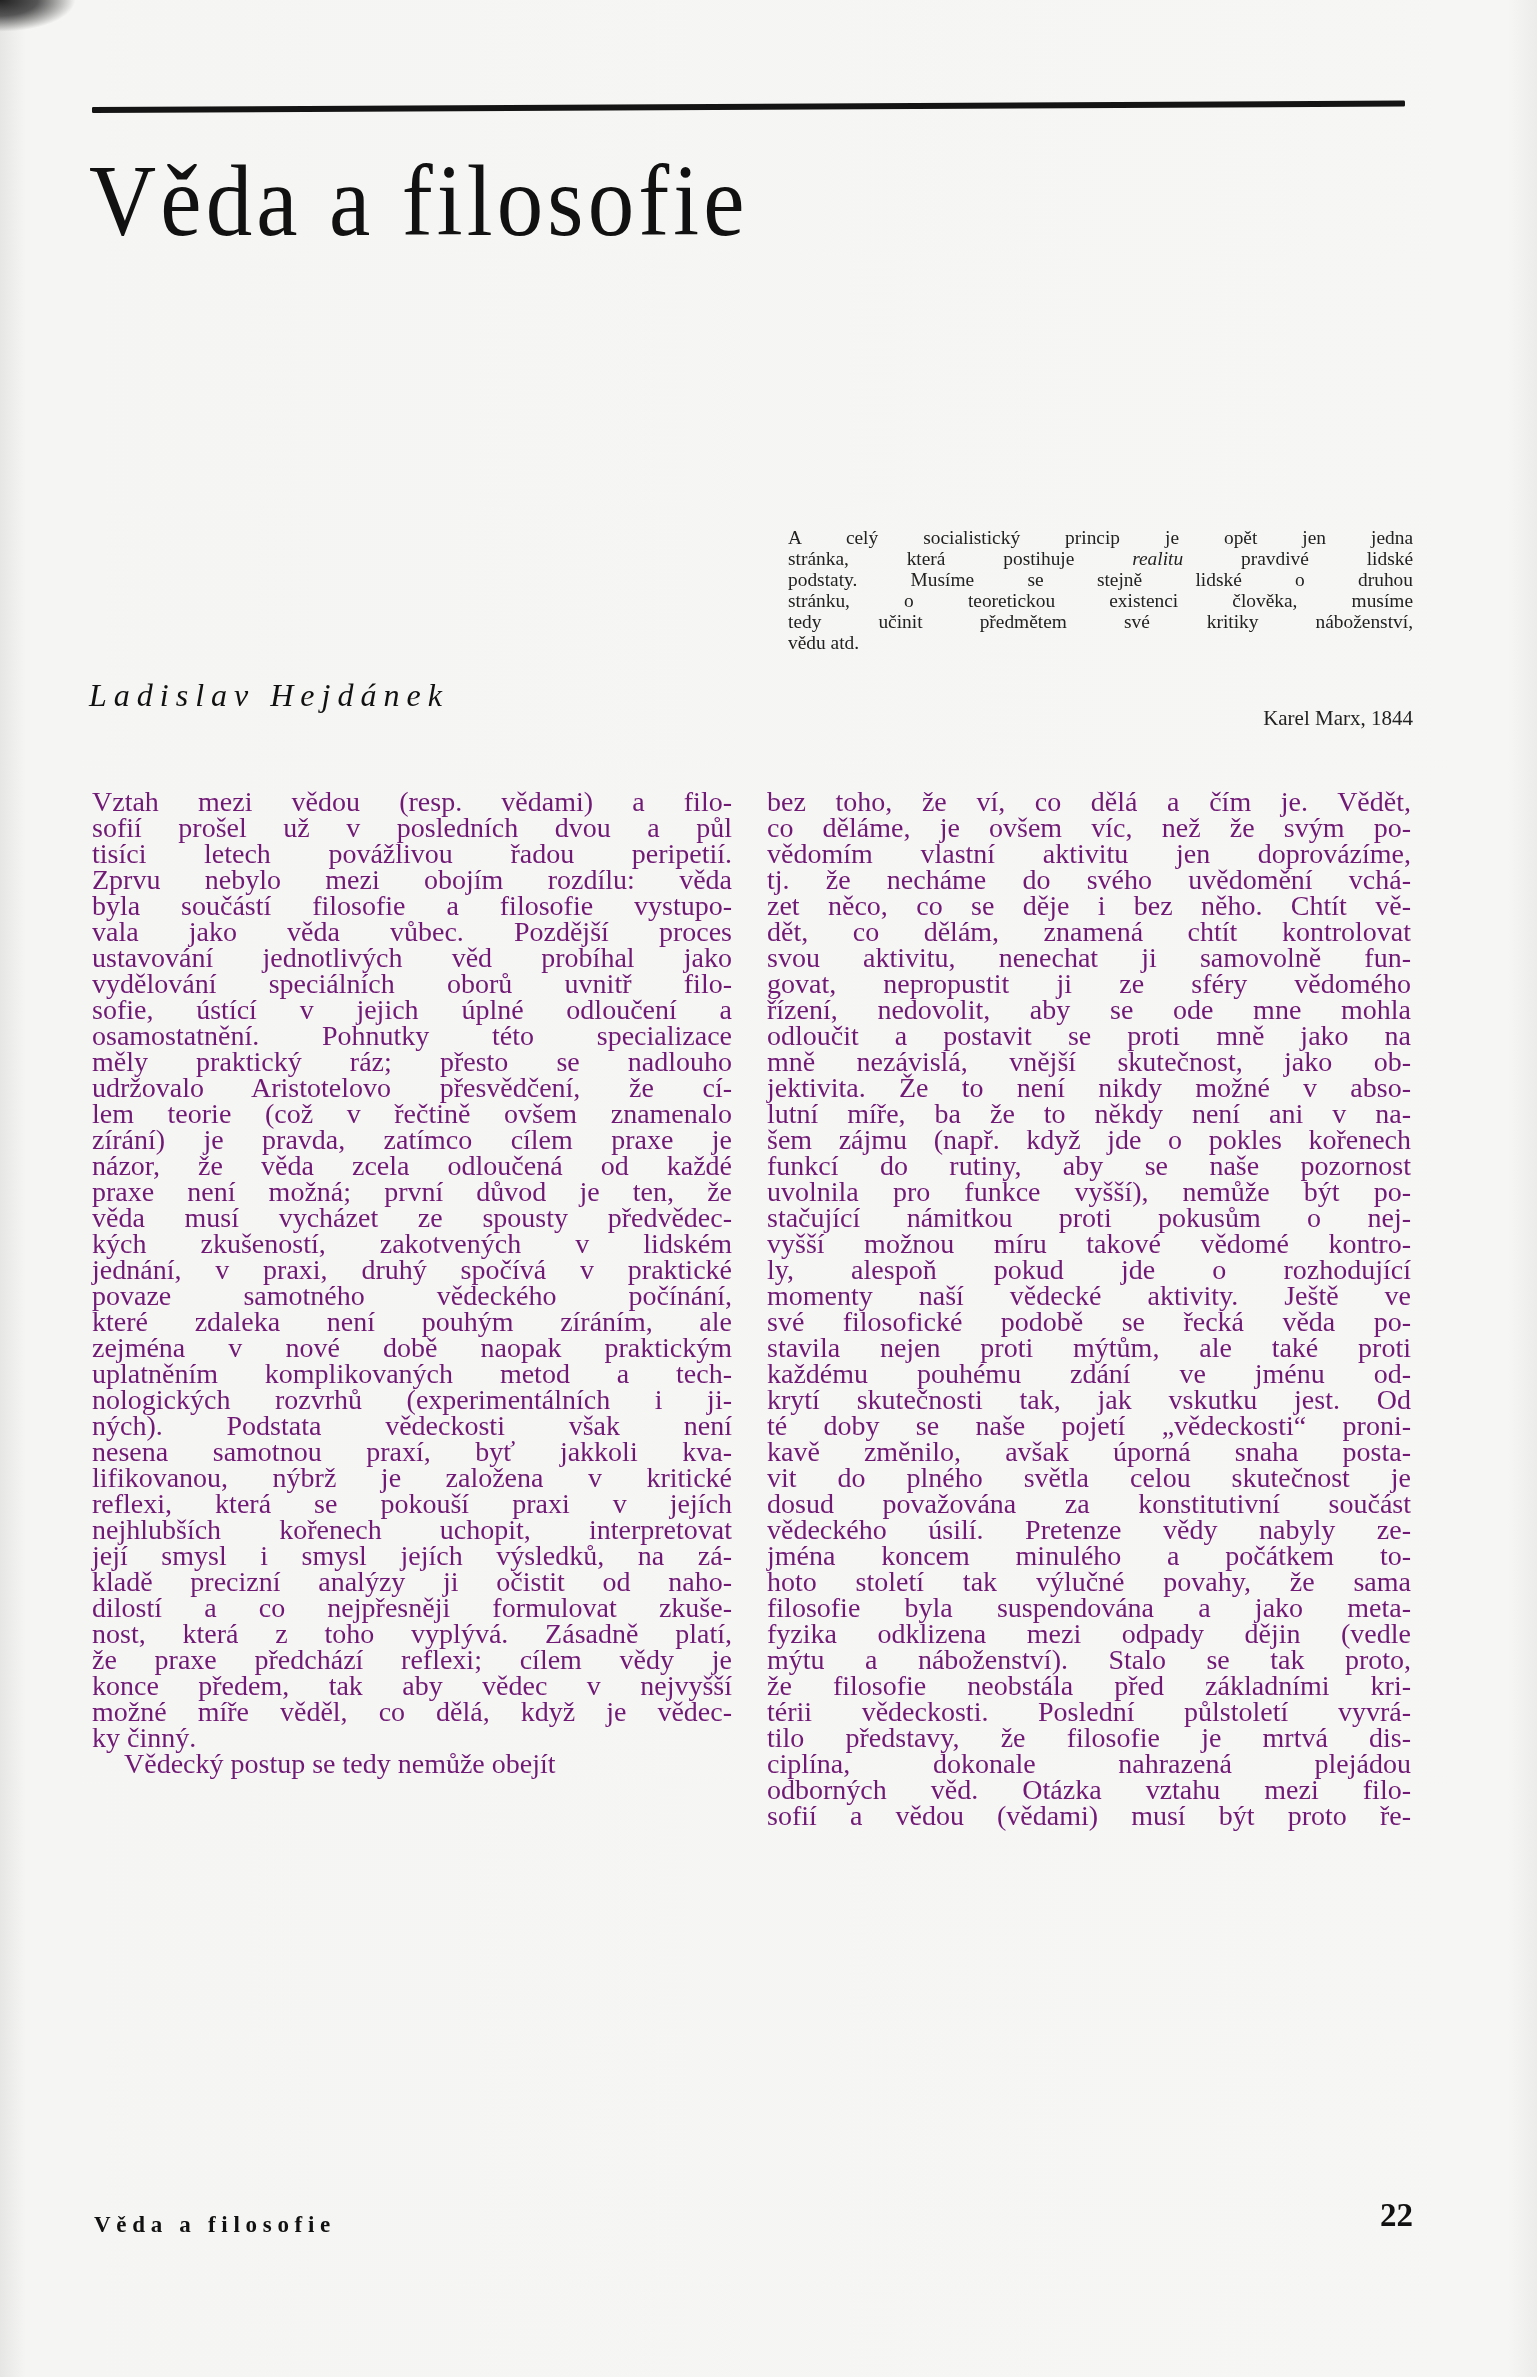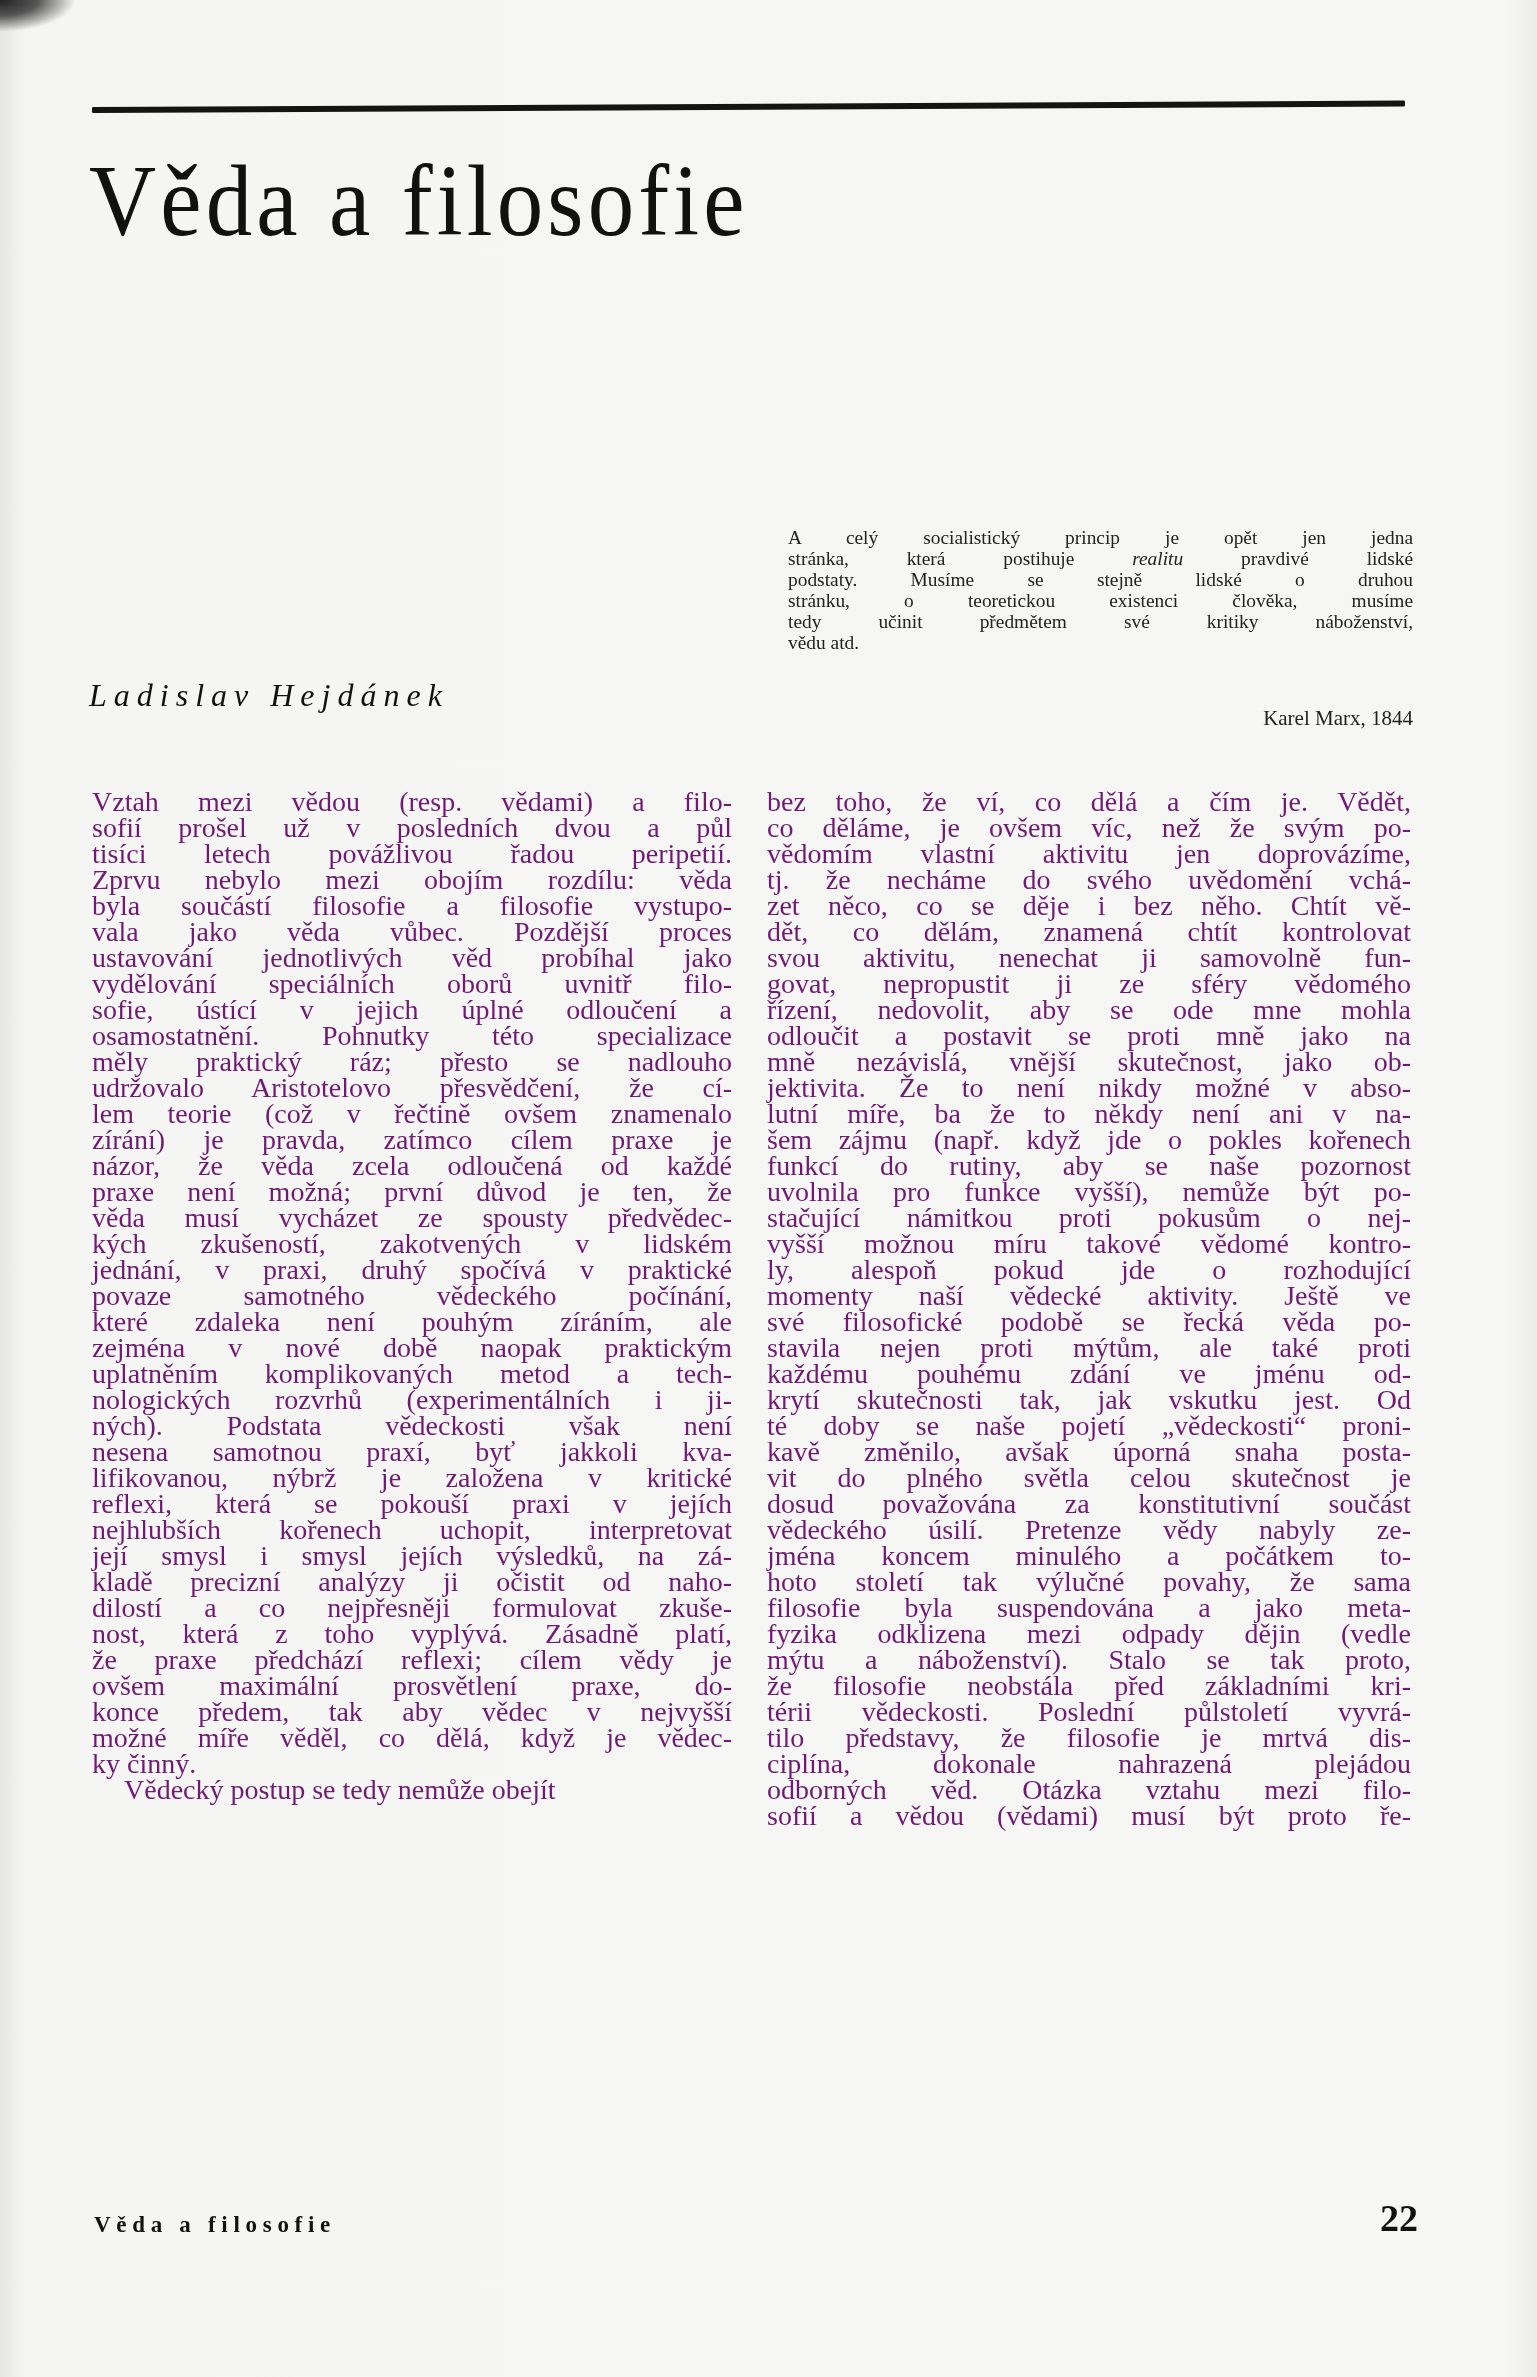--- a/index.html
+++ b/index.html
@@ -62,21 +62,21 @@
   }
   .column .line.last { text-align-last: left; }
   .column .line.indent { padding-left: 32px; }
   .footer-title {
     position: absolute; left: 94px; top: 2213px;
     font-size: 23px; letter-spacing: 5.7px; font-weight: 700;
     white-space: nowrap; line-height: 1;
   }
   .page-number {
     position: absolute; left: 1380px; top: 2199px;
-    font-size: 38px; font-weight: 700; line-height: 1;
+    font-size: 33px; font-weight: 700; line-height: 1;
   }
 </style>
 </head>
 <body>
 
 <div class="page-shadow"></div>
 <div class="corner-shadow"></div>
 
 <div class="top-rule"></div>
 
@@ -122,21 +122,20 @@
     <span class="line">ných). Podstata vědeckosti však není</span>
     <span class="line">nesena samotnou praxí, byť jakkoli kva-</span>
     <span class="line">lifikovanou, nýbrž je založena v kritické</span>
     <span class="line">reflexi, která se pokouší praxi v jejích</span>
     <span class="line">nejhlubších kořenech uchopit, interpretovat</span>
     <span class="line">její smysl i smysl jejích výsledků, na zá-</span>
     <span class="line">kladě precizní analýzy ji očistit od naho-</span>
     <span class="line">dilostí a co nejpřesněji formulovat zkuše-</span>
     <span class="line">nost, která z toho vyplývá. Zásadně platí,</span>
     <span class="line">že praxe předchází reflexi; cílem vědy je</span>
-    <span class="line">ovšem maximální prosvětlení praxe, do-</span>
     <span class="line">konce předem, tak aby vědec v nejvyšší</span>
     <span class="line">možné míře věděl, co dělá, když je vědec-</span>
     <span class="line last">ky činný.</span>
     <span class="line last indent">Vědecký postup se tedy nemůže obejít</span>
   </div>
 <div class="column right" id="col-right">
     <span class="line">bez toho, že ví, co dělá a čím je. Vědět,</span>
     <span class="line">co děláme, je ovšem víc, než že svým po-</span>
     <span class="line">vědomím vlastní aktivitu jen doprovázíme,</span>
     <span class="line">tj. že necháme do svého uvědomění vchá-</span>

